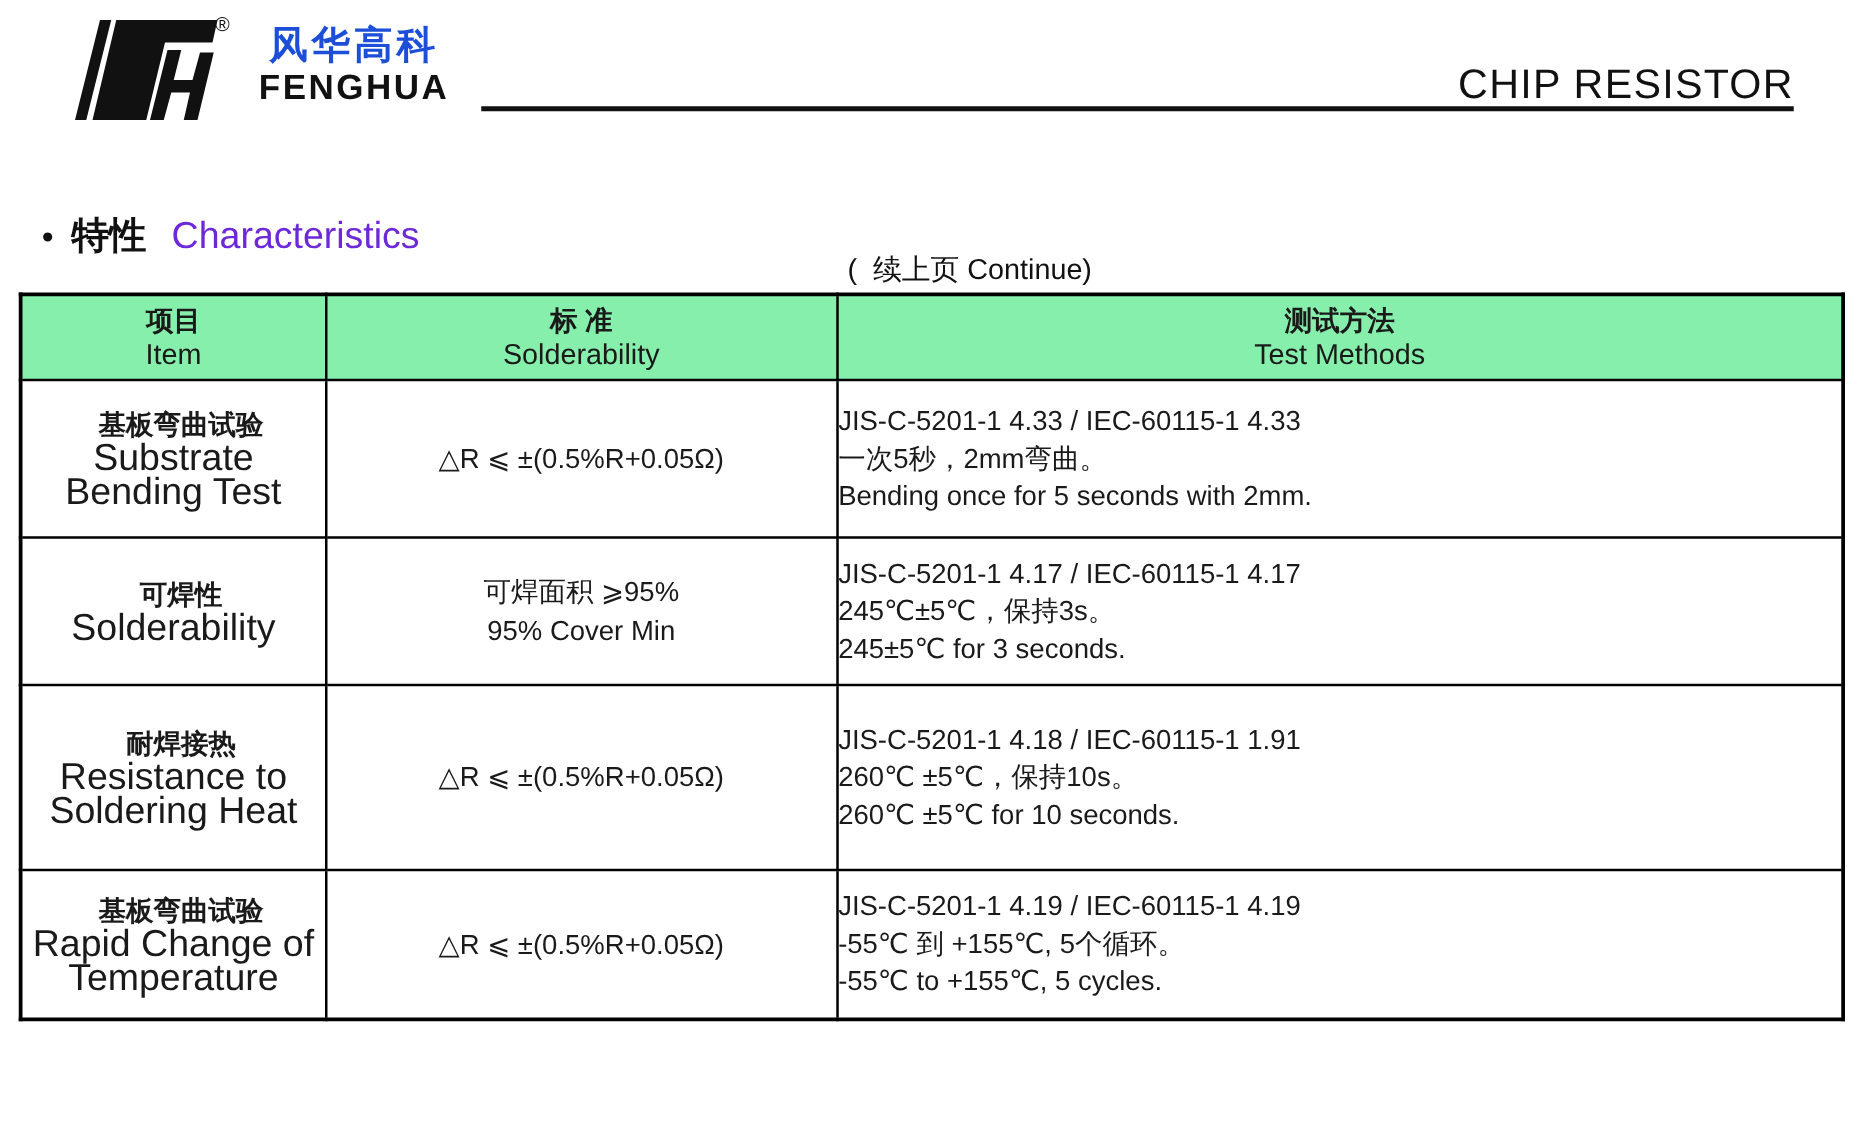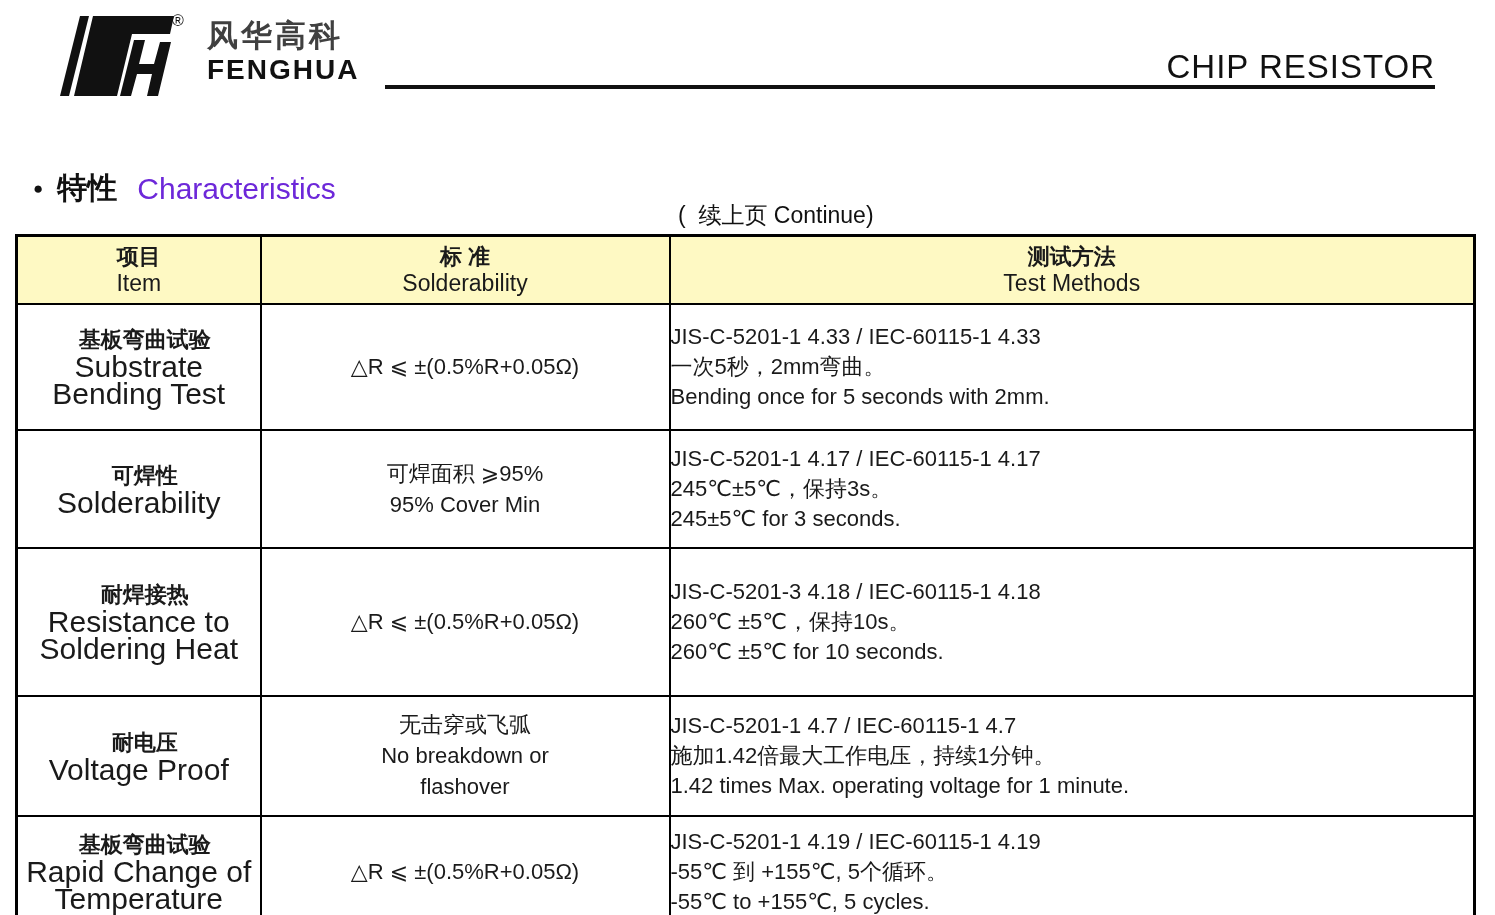--- a/index.html
+++ b/index.html
@@ -35,21 +35,22 @@
   .brand {
     position: absolute;
     left: 207px;
     top: 20px;
     line-height: 1;
   }
   .brand-zh {
     font-size: 31px;
     font-weight: 700;
     letter-spacing: 3px;
-    color: #404040;
+    color: #1d4ed8;
+    text-align: center;
   }
   .brand-en {
     margin-top: 5px;
     font-size: 28px;
     font-weight: 700;
     letter-spacing: 2px;
     color: #111;
   }
   .doc-title {
     position: absolute;
@@ -107,21 +108,21 @@
     padding: 0;
   }
   thead tr { height: 68px; }
   tbody tr:nth-child(1) { height: 126px; }
   tbody tr:nth-child(2) { height: 118px; }
   tbody tr:nth-child(3) { height: 148px; }
   tbody tr:nth-child(4) { height: 120px; }
   tbody tr:nth-child(5) { height: 113px; }
 
   th.hdr {
-    background: #fef9c3;
+    background: #86efac;
     font-weight: 400;
     text-align: center;
     vertical-align: middle;
     margin-left: 26px;
   }
   .hdr-zh { font-size: 22px; font-weight: 600; line-height: 27px; }
   .hdr-en { font-size: 23px; line-height: 27px; }
 
   td.item-cell {
     text-align: center;
@@ -222,37 +223,23 @@
         </td>
       </tr>
       <tr>
         <td class="item-cell">
           <div class="item-zh">耐焊接热</div>
           <div class="item-en">Resistance to
 Soldering Heat</div>
         </td>
         <td class="spec-cell">△R ⩽ ±(0.5%R+0.05Ω)</td>
         <td class="method-cell">
-          <div class="method-line">JIS-C-5201-3 4.18 / IEC-60115-1 4.18</div>
+          <div class="method-line">JIS-C-5201-1 4.18 / IEC-60115-1 1.91</div>
           <div class="method-line">260℃ ±5℃，保持10s。</div>
           <div class="method-line">260℃ ±5℃ for 10 seconds.</div>
-        </td>
-      </tr>
-      <tr>
-        <td class="item-cell">
-          <div class="item-zh">耐电压</div>
-          <div class="item-en">Voltage Proof</div>
-        </td>
-        <td class="spec-cell">无击穿或飞弧
-No breakdown or
-flashover</td>
-        <td class="method-cell">
-          <div class="method-line">JIS-C-5201-1 4.7  /  IEC-60115-1 4.7</div>
-          <div class="method-line">施加1.42倍最大工作电压，持续1分钟。</div>
-          <div class="method-line">1.42 times  Max. operating voltage for 1 minute.</div>
         </td>
       </tr>
       <tr>
         <td class="item-cell">
           <div class="item-zh">基板弯曲试验</div>
           <div class="item-en">Rapid Change of
 Temperature</div>
         </td>
         <td class="spec-cell">△R ⩽ ±(0.5%R+0.05Ω)</td>
         <td class="method-cell">

